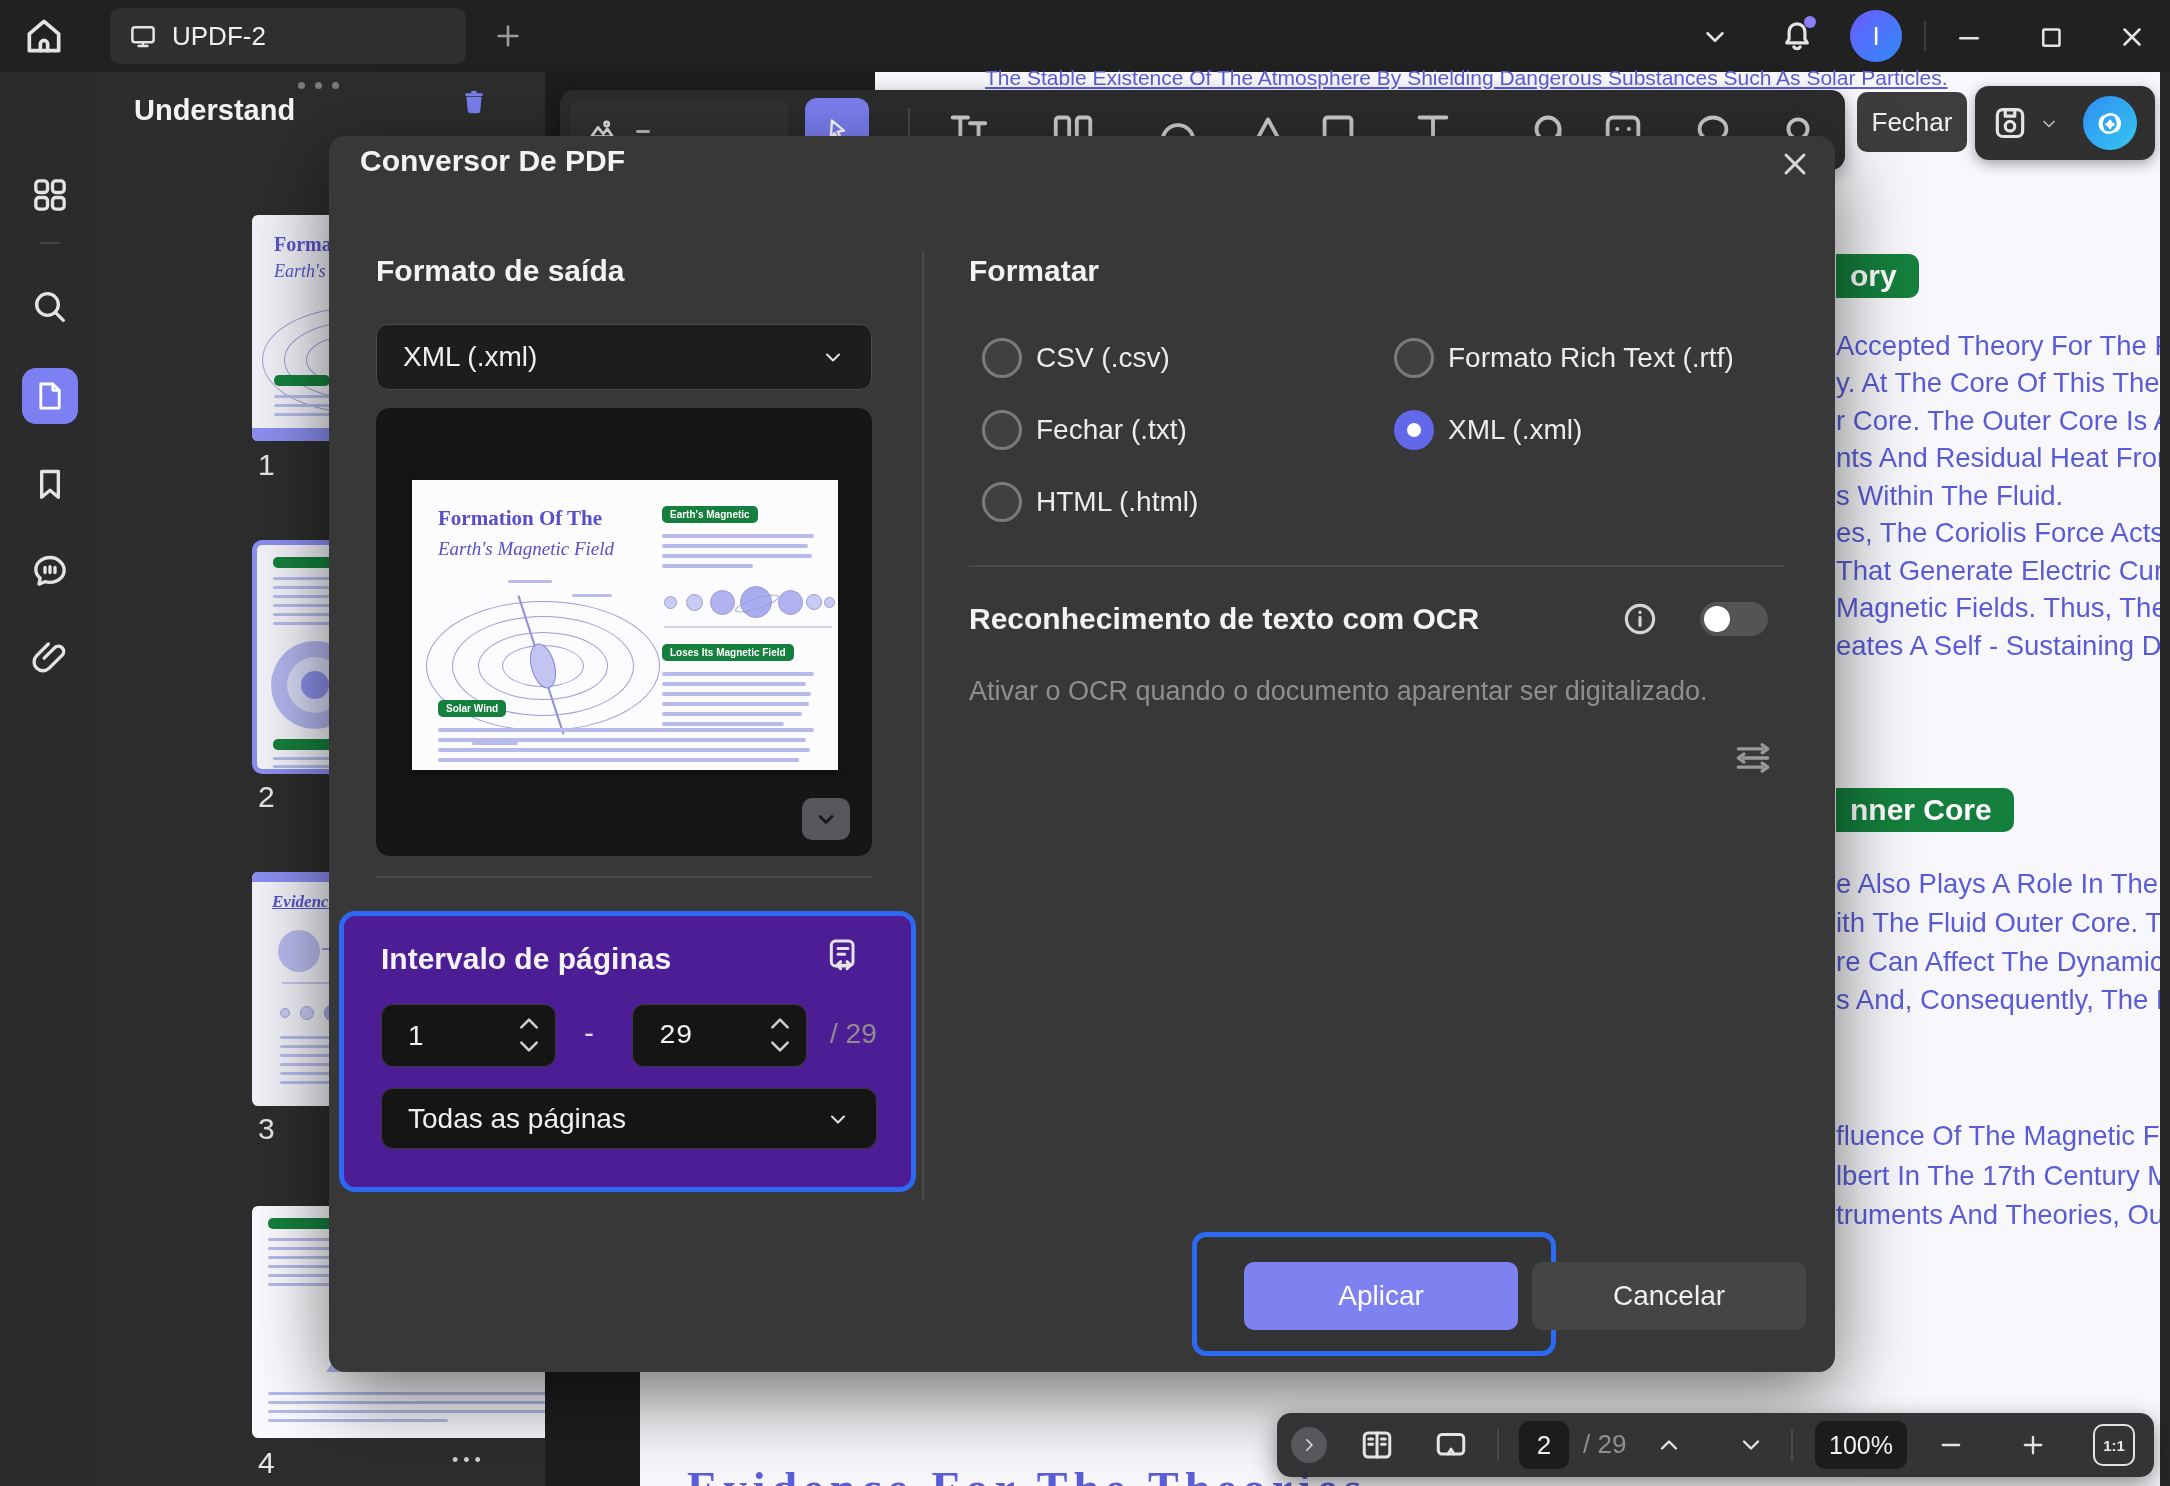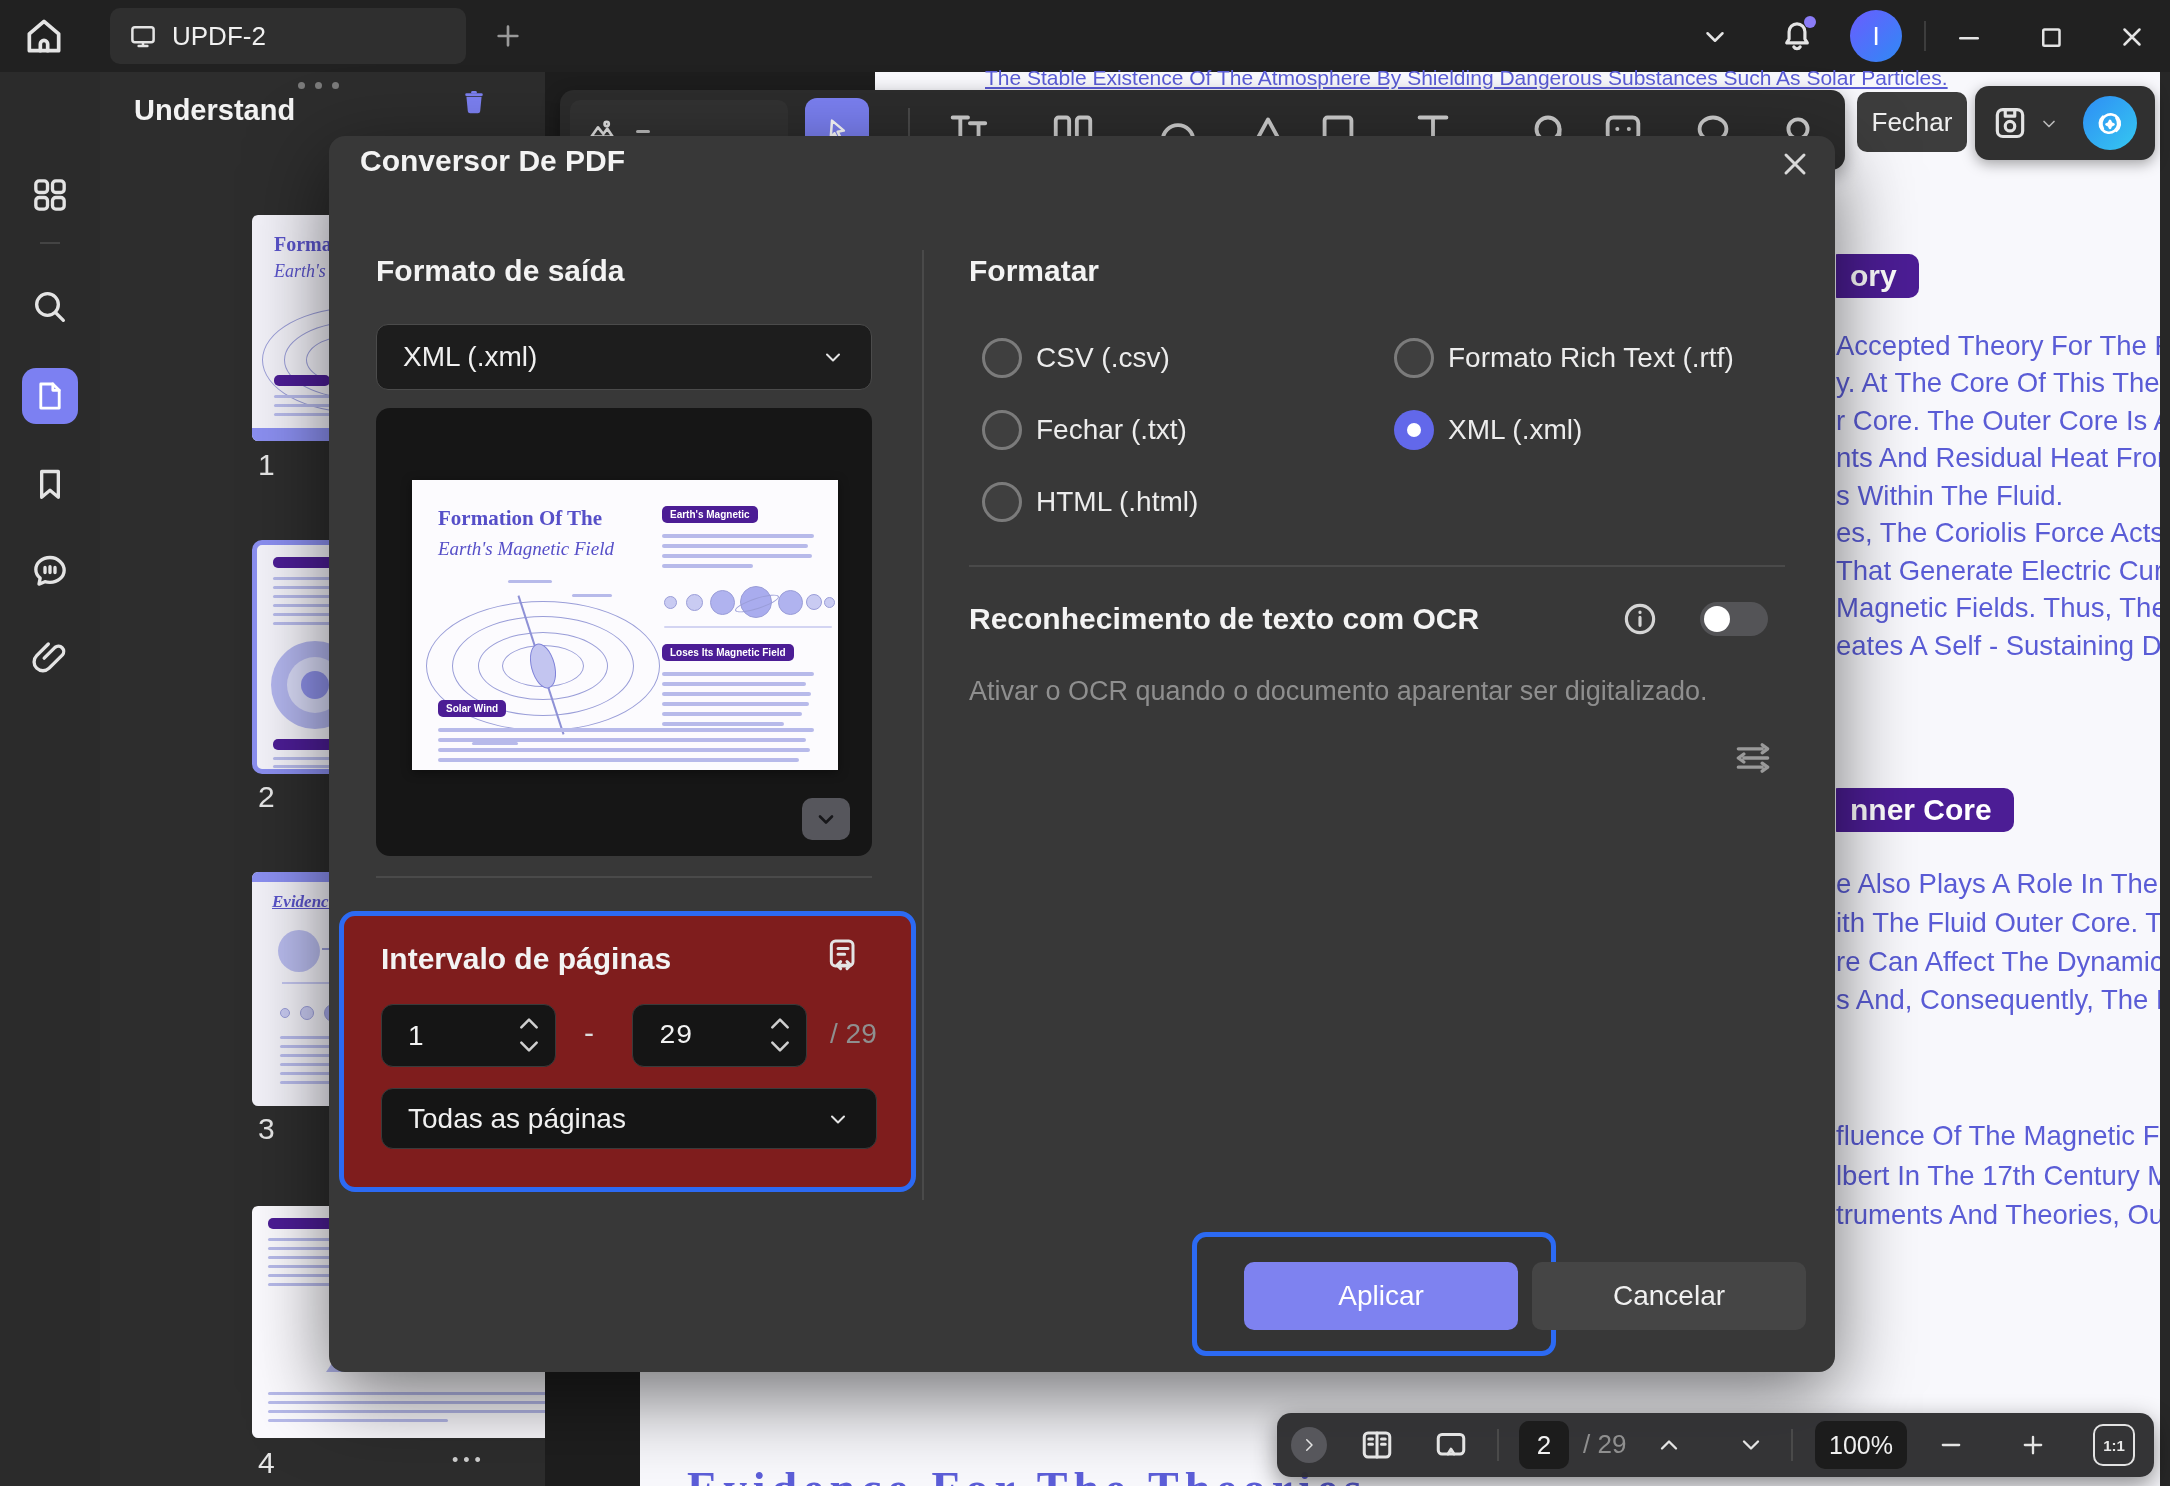--- a/index.html
+++ b/index.html
@@ -3,21 +3,21 @@
 <meta charset="utf-8">
 <style>
   html,body{margin:0;padding:0;background:#111}
   #app{position:relative;width:2170px;height:1486px;overflow:hidden;background:#1f1f1f;
        font-family:"Liberation Sans",sans-serif;color:#eee}
   .abs{position:absolute}
   .nw{white-space:nowrap}
   svg{display:block}
   .ic{stroke:#e4e4e4;stroke-width:2;fill:none;stroke-linecap:round;stroke-linejoin:round}
   .b{height:4px;background:#b7baea;border-radius:2px}
-  .badge{background:#4c1d95;color:#fff;border-radius:5px;display:inline-block;font-weight:700}
+  .badge{background:#15803d;color:#fff;border-radius:5px;display:inline-block;font-weight:700}
   .thumb{position:absolute;left:152px;width:338px;background:#f2f1f8;border-radius:6px;overflow:hidden;box-sizing:border-box}
   .plabel{position:absolute;left:158px;color:#e6e6e6;font-size:30px}
   .dlgH{font-size:30px;font-weight:700;color:#f3f3f3}
   .drop{position:absolute;background:#1d1d1d;border:1px solid #4b4b4b;border-radius:12px;color:#f0f0f0;
         font-size:28px;display:flex;align-items:center;padding:0 26px;box-sizing:border-box}
   .radio{position:absolute;width:40px;height:40px;border-radius:50%;background:#3f3f3f;border:3px solid #7b7b7b;box-sizing:border-box}
   .radio.sel{background:#6268ea;border:none}
   .radio.sel::after{content:"";position:absolute;left:13px;top:13px;width:14px;height:14px;border-radius:50%;background:#fff}
   .rlabel{position:absolute;color:#ececec;font-size:28px;line-height:40px}
   .line{font-size:27.5px;color:#5a5cd6;white-space:nowrap;position:absolute;left:0}
@@ -494,21 +494,21 @@
         <span>
             <svg width="24" height="24" viewBox="0 0 24 24" class="ic" style="stroke:#17171a;stroke-width:2.6">
               <path d="M6 9.5 l6 6 6 -6"></path>
             </svg>
           </span>
       </div>
     </div>
 
     <div class="divh" style="left:47px;top:740px;width:496px"></div>
 
-    <div class="abs" style="left:10px;top:775px;width:577px;height:281px;border:5px solid #2c6af3;border-radius:16px;background:#7f1d1d;box-sizing:border-box">
+    <div class="abs" style="left:10px;top:775px;width:577px;height:281px;border:5px solid #2c6af3;border-radius:16px;background:#4c1d95;box-sizing:border-box">
       <div class="dlgH" style="position:absolute;left:37px;top:26px">Intervalo de páginas</div>
       <div class="abs" style="right:48px;top:20px">
         <span><svg width="40" height="40" viewBox="0 0 24 24" class="ic" style="stroke-width:1.8">
               <rect x="5" y="3" width="13" height="15" rx="2.5"></rect>
               <path d="M9 7.5 h6 M9 11 h4"></path>
               <path d="M8.5 17.5 h8 M10.6 15.4 l-2.1 2.1 2.1 2.1 M14.4 15.4 l2.1 2.1 -2.1 2.1"></path>
             </svg></span>
       </div>
       <input class="numin" style="left: 37px; top: 88px; width: 175px; height: 63px;" value="1">
       <span class="abs" style="left:172px;top:96px">

